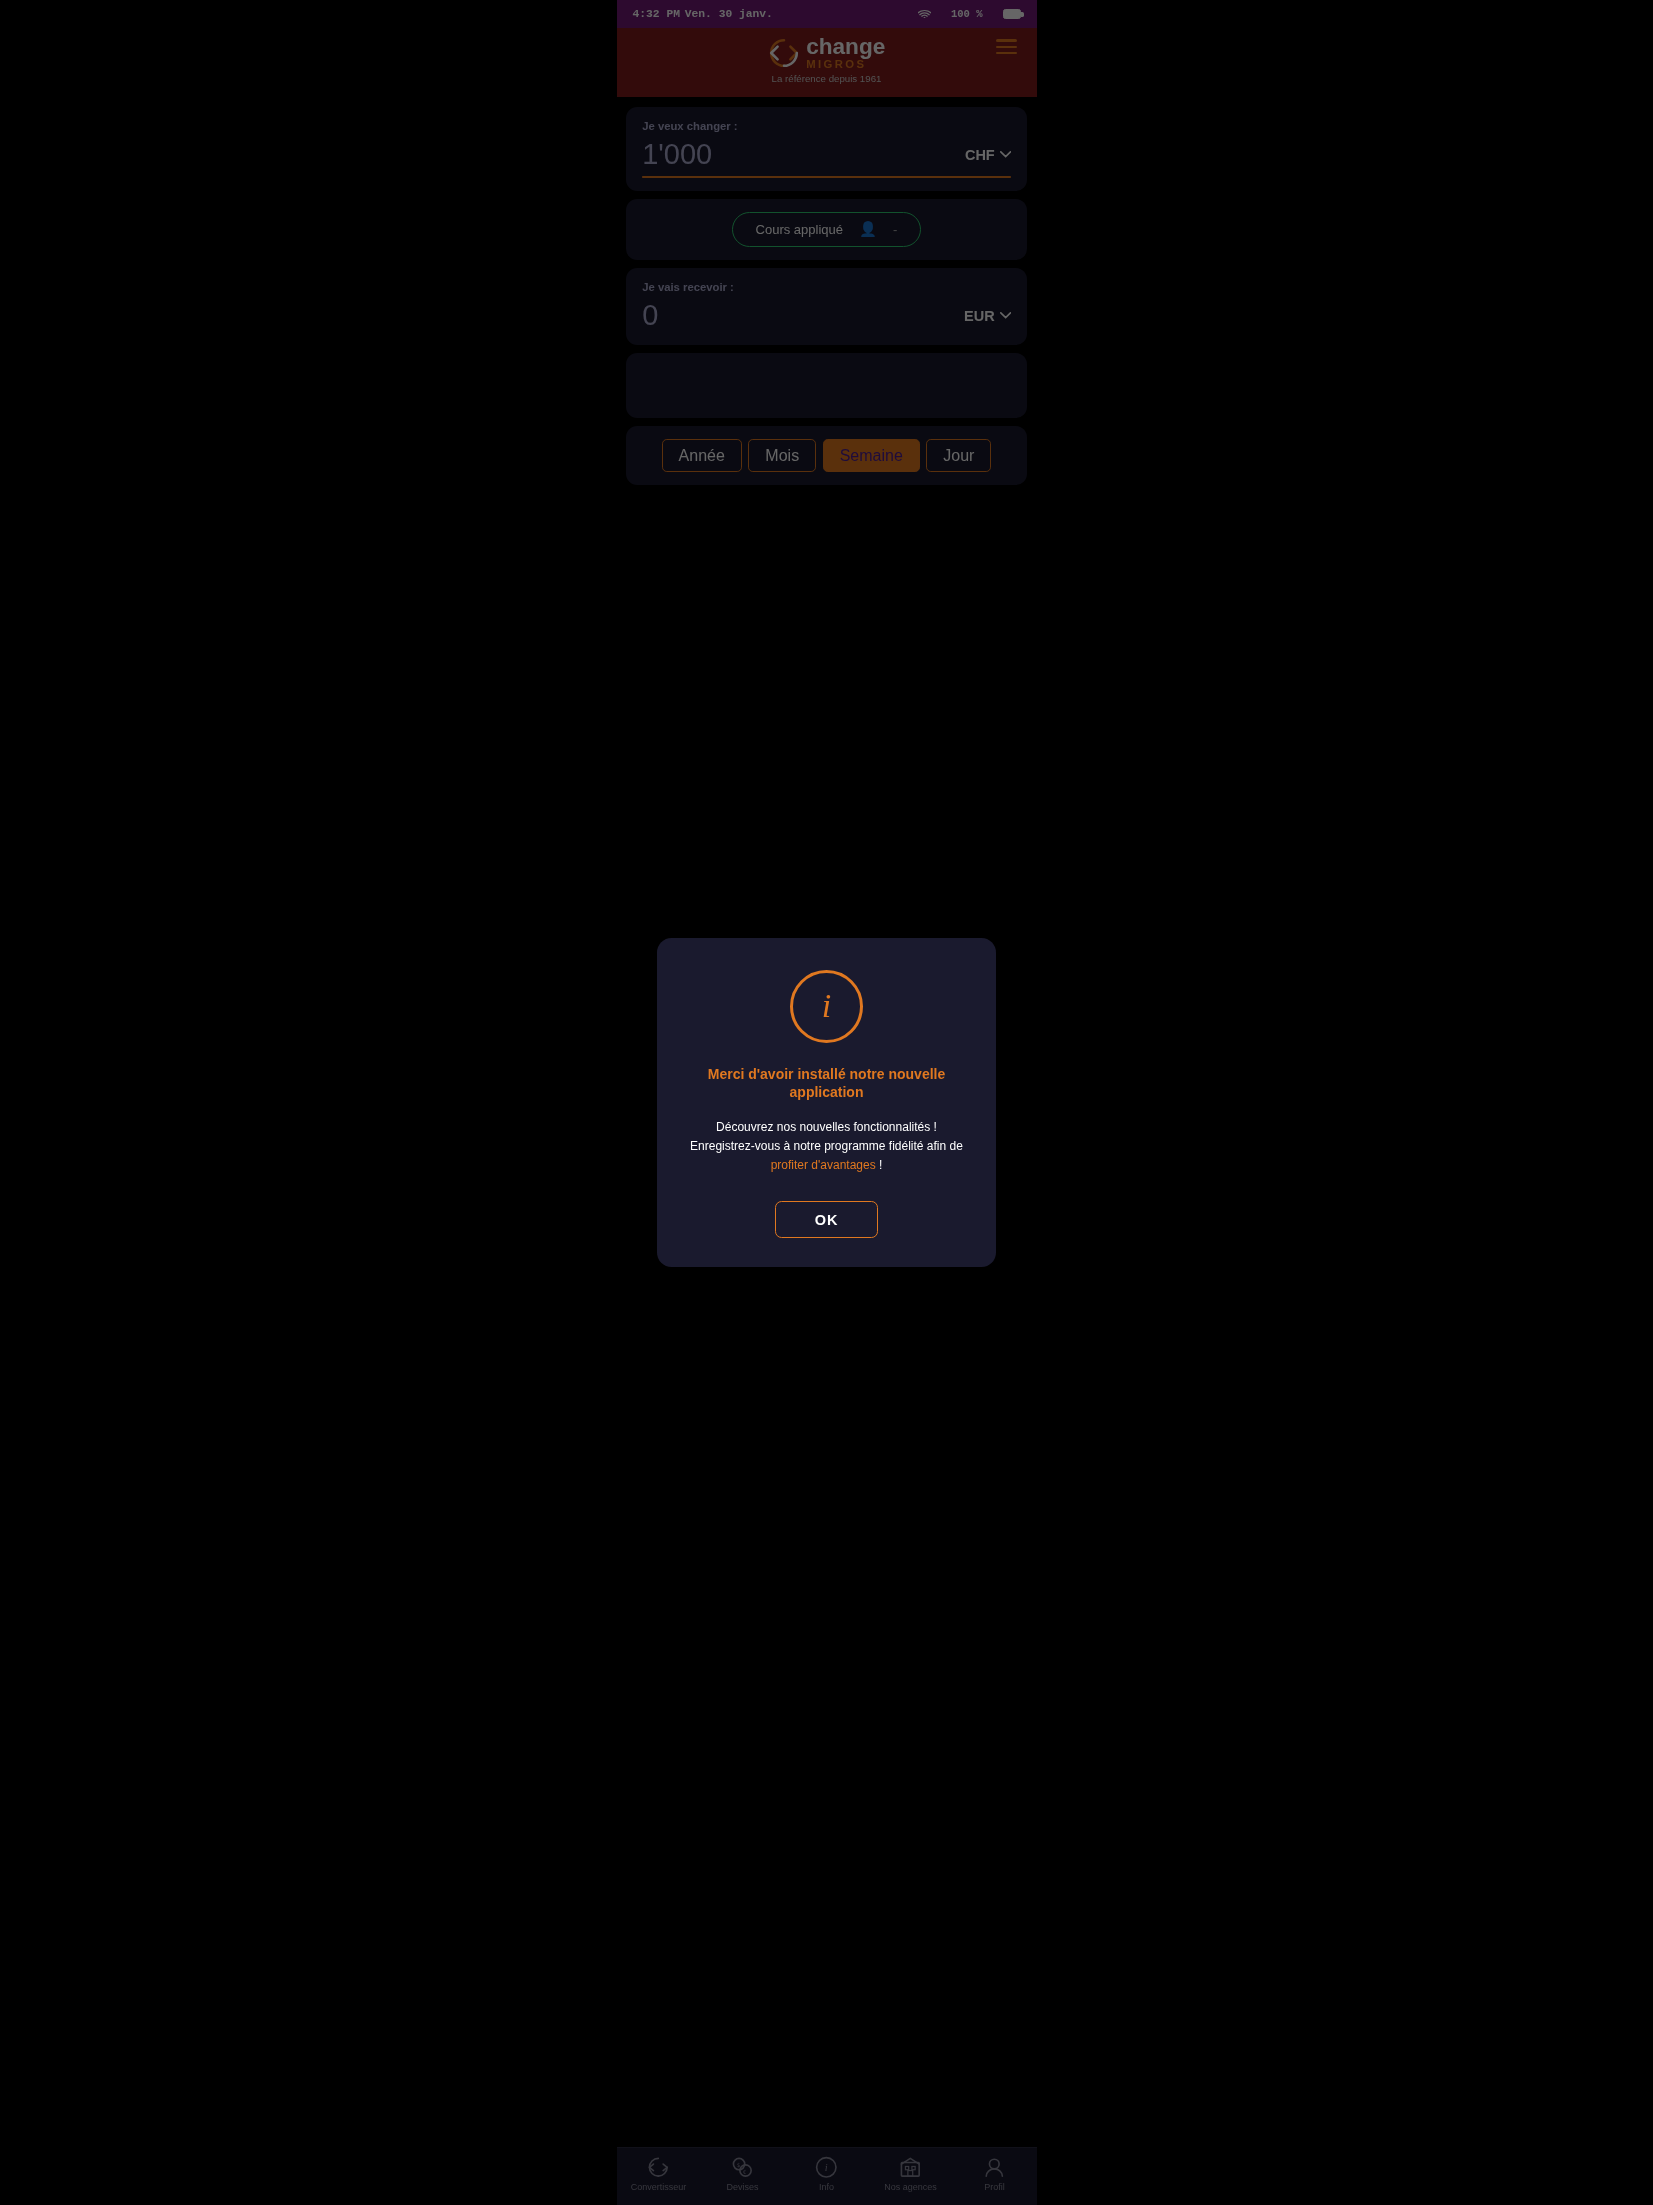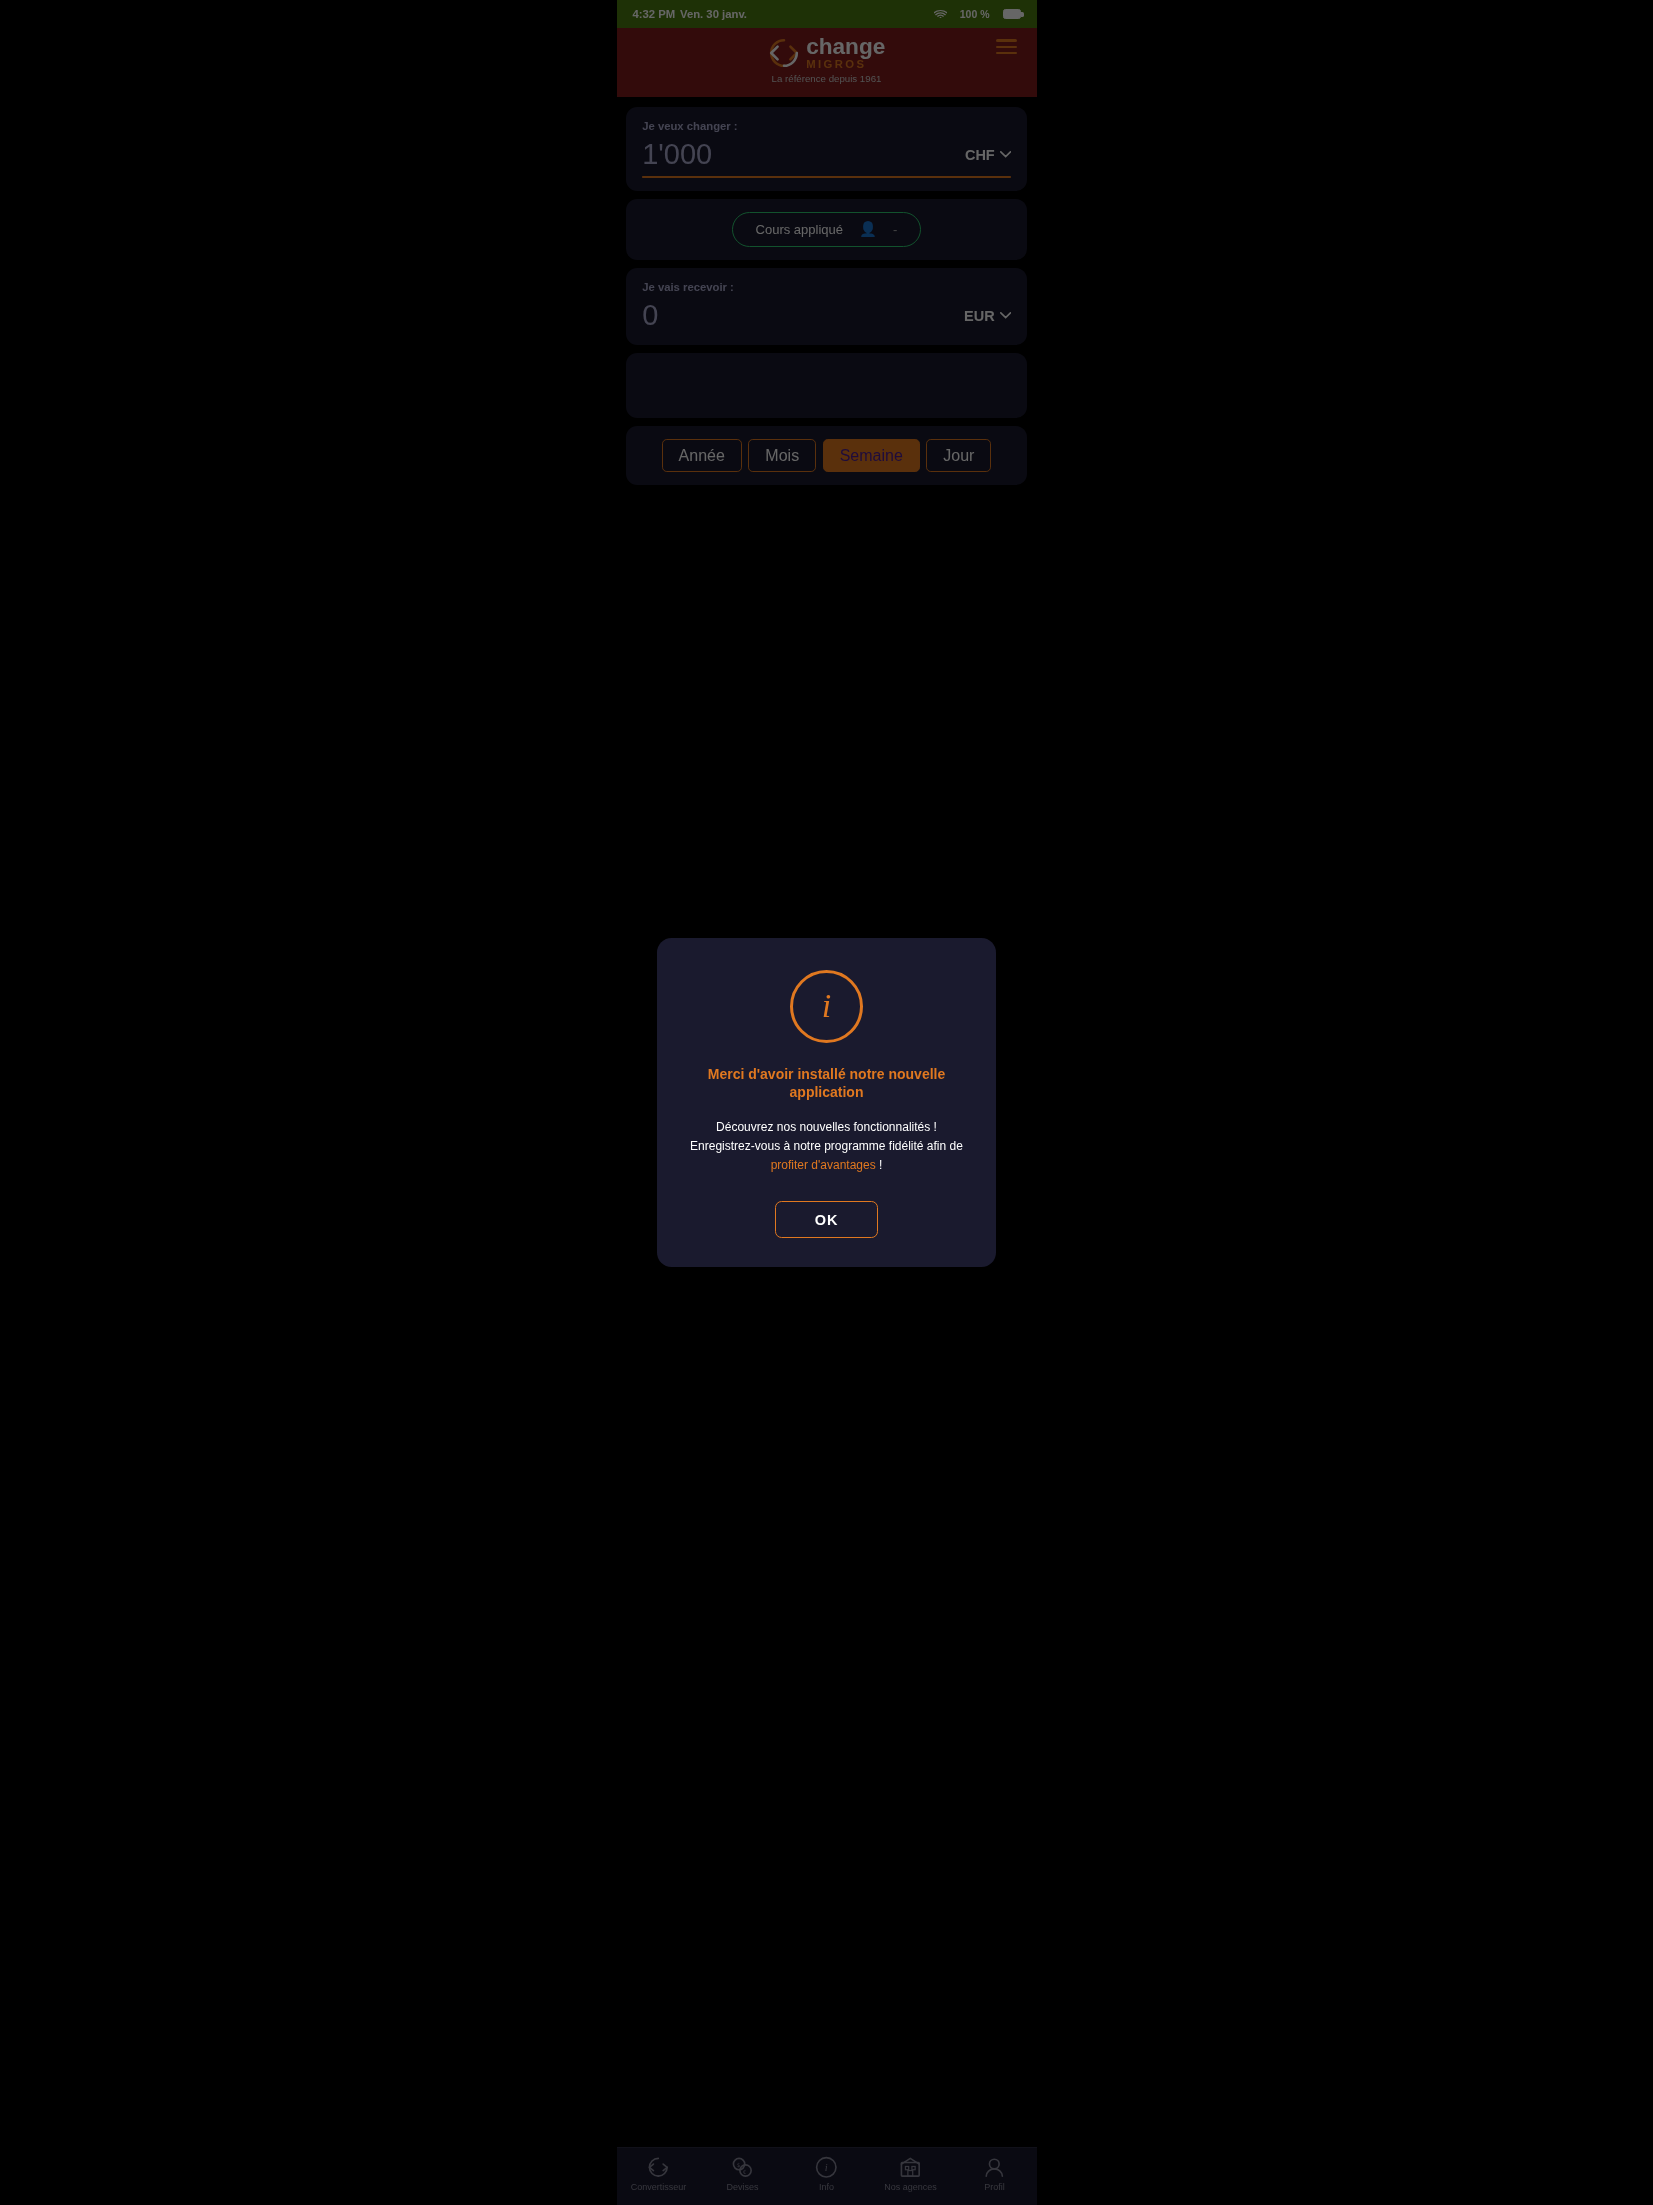--- a/index.html
+++ b/index.html
@@ -15,26 +15,27 @@
       position: relative;
       color: #ffffff;
     }
 
     
     .status-bar {
       display: flex;
       justify-content: space-between;
       align-items: flex-end;
       padding: 8px 16px;
-      background: #4d7c0f;
+      background: #701a75;
       font-size: 11.3px;
       font-weight: 600;
+      font-family: Liberation Mono, monospace;
     }
     .status-left { display: flex; gap: 4.8px; align-items: center; }
-    .status-right { display: flex; align-items: center; gap: 13px; font-size: 10.5px; }
+    .status-right { display: flex; align-items: center; gap: 20px; font-size: 10.5px; }
     .battery-icon {
       display: inline-block;
       width: 18px;
       height: 9.7px;
       border: 1.6px solid #fff;
       border-radius: 2.4px;
       position: relative;
       background: #fff;
     }
     .battery-icon::after {

